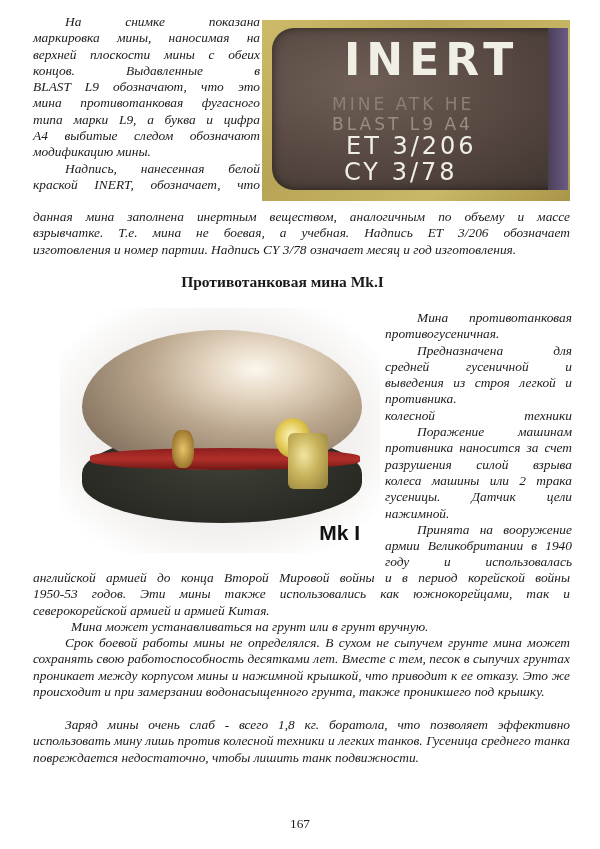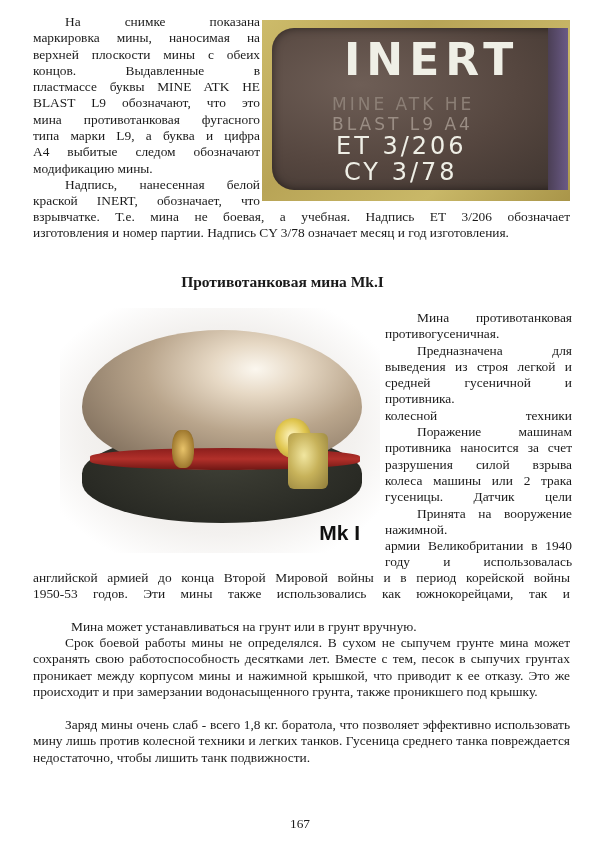--- a/index.html
+++ b/index.html
@@ -1,36 +1,36 @@
 <!DOCTYPE html>
 <html><head>
 <meta charset="utf-8">
 <style>
   html, body { margin: 0; padding: 0; background: #ffffff; }
   body { width: 600px; height: 849px; position: relative; overflow: hidden;
          font-family: "Liberation Serif", "DejaVu Serif", serif; color: #1a1a1a; }
-  .p { position: absolute; font-size: 13.4px; line-height: 16.3px; text-align: justify; margin: 0; }
+  .p { position: absolute; font-size: 13.4px; line-height: 16.3px; text-align: justify; margin: 0; font-style: italic; }
   .ind { text-indent: 32px; }
   .line { display: block; text-align: justify; text-align-last: justify; white-space: nowrap; }
   .line.last { text-align-last: left; }
 
   
   #inert-photo { position: absolute; left: 262px; top: 20px; width: 308px; height: 181px;
     background: linear-gradient(135deg, #cdbb6a 0%, #b8a456 35%, #c9b868 70%, #a99549 100%); }
   #inert-plate { position: absolute; left: 10px; top: 8px; width: 296px; height: 162px;
     background: radial-gradient(ellipse at 30% 35%, #6e5e56 0%, #55463f 55%, #3e342f 100%);
     border-radius: 22px 0 0 22px; box-shadow: inset 0 0 10px rgba(0,0,0,0.5); }
   #inert-plate .violet { position: absolute; right: 0; top: 0; width: 20px; height: 100%;
     background: linear-gradient(90deg, #4b3f55, #6a5a86); }
   #inert-plate .t { position: absolute; font-family: "DejaVu Sans", "Liberation Sans", sans-serif;
     color: #efefe6; letter-spacing: 3px; }
   .t-inert { left: 72px; top: 6px; font-size: 44px; font-weight: bold; letter-spacing: 6px !important; }
   .t-mine { left: 60px; top: 66px; font-size: 17px; color: #8c7f76 !important; }
   .t-blast { left: 60px; top: 86px; font-size: 17px; color: #9a8d84 !important; }
-  .t-lot { left: 64px; top: 104px; font-size: 24px; }
+  .t-lot { left: 74px; top: 104px; font-size: 24px; }
   .t-date { left: 72px; top: 130px; font-size: 24px; }
 
   
   #section-title { position: absolute; left: 0; width: 565px; top: 273px; text-align: center;
     font-weight: bold; font-size: 15.5px; }
 
   
   #mk1-photo { position: absolute; left: 60px; top: 308px; width: 320px; height: 245px;
     background: radial-gradient(ellipse at 50% 50%, #e6e1dc 0%, #f3f1ef 60%, #ffffff 85%); }
   .mine-base { position: absolute; left: 22px; top: 125px; width: 280px; height: 90px;
@@ -52,21 +52,20 @@
   #page-number { position: absolute; left: 0; width: 600px; top: 816px; text-align: center; font-size: 13.4px; }
 </style>
 </head>
 <body>
 
 <div class="p" style="left:33px; top:14px; width:227px;">
   <span class="line" style="padding-left:32px;">На снимке показана</span>
   <span class="line">маркировка мины, наносимая на</span>
   <span class="line">верхней плоскости мины с обеих</span>
   <span class="line">концов. Выдавленные в</span>
-  <span class="line">пластмассе буквы MINE ATK HE</span>
   <span class="line">BLAST L9 обозначают, что это</span>
   <span class="line">мина противотанковая фугасного</span>
   <span class="line">типа марки L9, а буква и цифра</span>
   <span class="line">A4 выбитые следом обозначают</span>
   <span class="line last">модификацию мины.</span>
   <span class="line" style="padding-left:32px;">Надпись, нанесенная белой</span>
   <span class="line">краской INERT, обозначает, что</span>
 </div>
 
 <div id="inert-photo">
@@ -74,58 +73,60 @@
     <div class="violet"></div>
     <div class="t t-inert">INERT</div>
     <div class="t t-mine">MINE ATK HE</div>
     <div class="t t-blast">BLAST L9 A4</div>
     <div class="t t-lot">ET 3/206</div>
     <div class="t t-date">CY 3/78</div>
   </div>
 </div>
 
 <div class="p" style="left:33px; top:209px; width:537px;">
+  <span class="line">данная мина заполнена инертным веществом, аналогичным по объему и массе</span>
   <span class="line">взрывчатке. Т.е. мина не боевая, а учебная.  Надпись ET 3/206 обозначает</span>
   <span class="line last">изготовления и номер партии. Надпись CY 3/78 означает месяц и год изготовления.</span>
 </div>
 
 <div id="section-title">Противотанковая мина Mk.I</div>
 
 <div id="mk1-photo">
   <div class="mine-base"></div>
   <div class="mine-dome"></div>
   <div class="mine-band"></div>
   <div class="hole"></div>
   <div class="bolt-washer"></div>
   <div class="bolt"></div>
   <div class="mk-label">Mk I</div>
 </div>
 
 <div class="p" style="left:385px; top:310px; width:187px;">
   <span class="line" style="padding-left:32px;">Мина противотанковая</span>
   <span class="line last">противогусеничная.</span>
   <span class="line" style="padding-left:32px;">Предназначена для</span>
+  <span class="line">средней гусеничной и</span>
   <span class="line">выведения из строя легкой и</span>
-  <span class="line">средней гусеничной и</span>
   <span class="line last">противника.</span>
   <span class="line">колесной техники</span>
   <span class="line" style="padding-left:32px;">Поражение машинам</span>
   <span class="line">противника наносится за счет</span>
   <span class="line">разрушения силой взрыва</span>
   <span class="line">колеса машины или 2 трака</span>
   <span class="line">гусеницы. Датчик цели</span>
+  <span class="line last">нажимной.</span>
   <span class="line" style="padding-left:32px;">Принята на вооружение</span>
-  <span class="line last">нажимной.</span>
   <span class="line">армии Великобритании в 1940</span>
   <span class="line">году и использовалась</span>
 </div>
 
 <div class="p" style="left:33px; top:570px; width:537px;">
   <span class="line">английской армией до конца Второй Мировой войны и в период корейской войны</span>
   <span class="line">1950-53 годов. Эти мины также  использовались как южнокорейцами, так и</span>
+  <span class="line last">северокорейской армией и армией Китая.</span>
 </div>
 
 <p class="p ind" style="left:39px; top:619px; width:537px;">Мина может устанавливаться на грунт или в грунт вручную.</p>
 
 <p class="p ind" style="left:33px; top:635px; width:537px;">Срок боевой работы мины не определялся. В сухом не сыпучем грунте мина может сохранять свою работоспособность десятками лет. Вместе с тем, песок в сыпучих грунтах проникает между корпусом мины и нажимной крышкой, что приводит к ее отказу. Это же происходит и при замерзании водонасыщенного грунта, также проникшего под крышку.</p>
 
 <p class="p ind" style="left:33px; top:717px; width:537px;">Заряд мины очень слаб - всего 1,8 кг. боратола, что позволяет эффективно использовать мину лишь против колесной техники и легких танков. Гусеница среднего танка повреждается недостаточно, чтобы лишить танк подвижности.</p>
 
 <div id="page-number">167</div>
 

